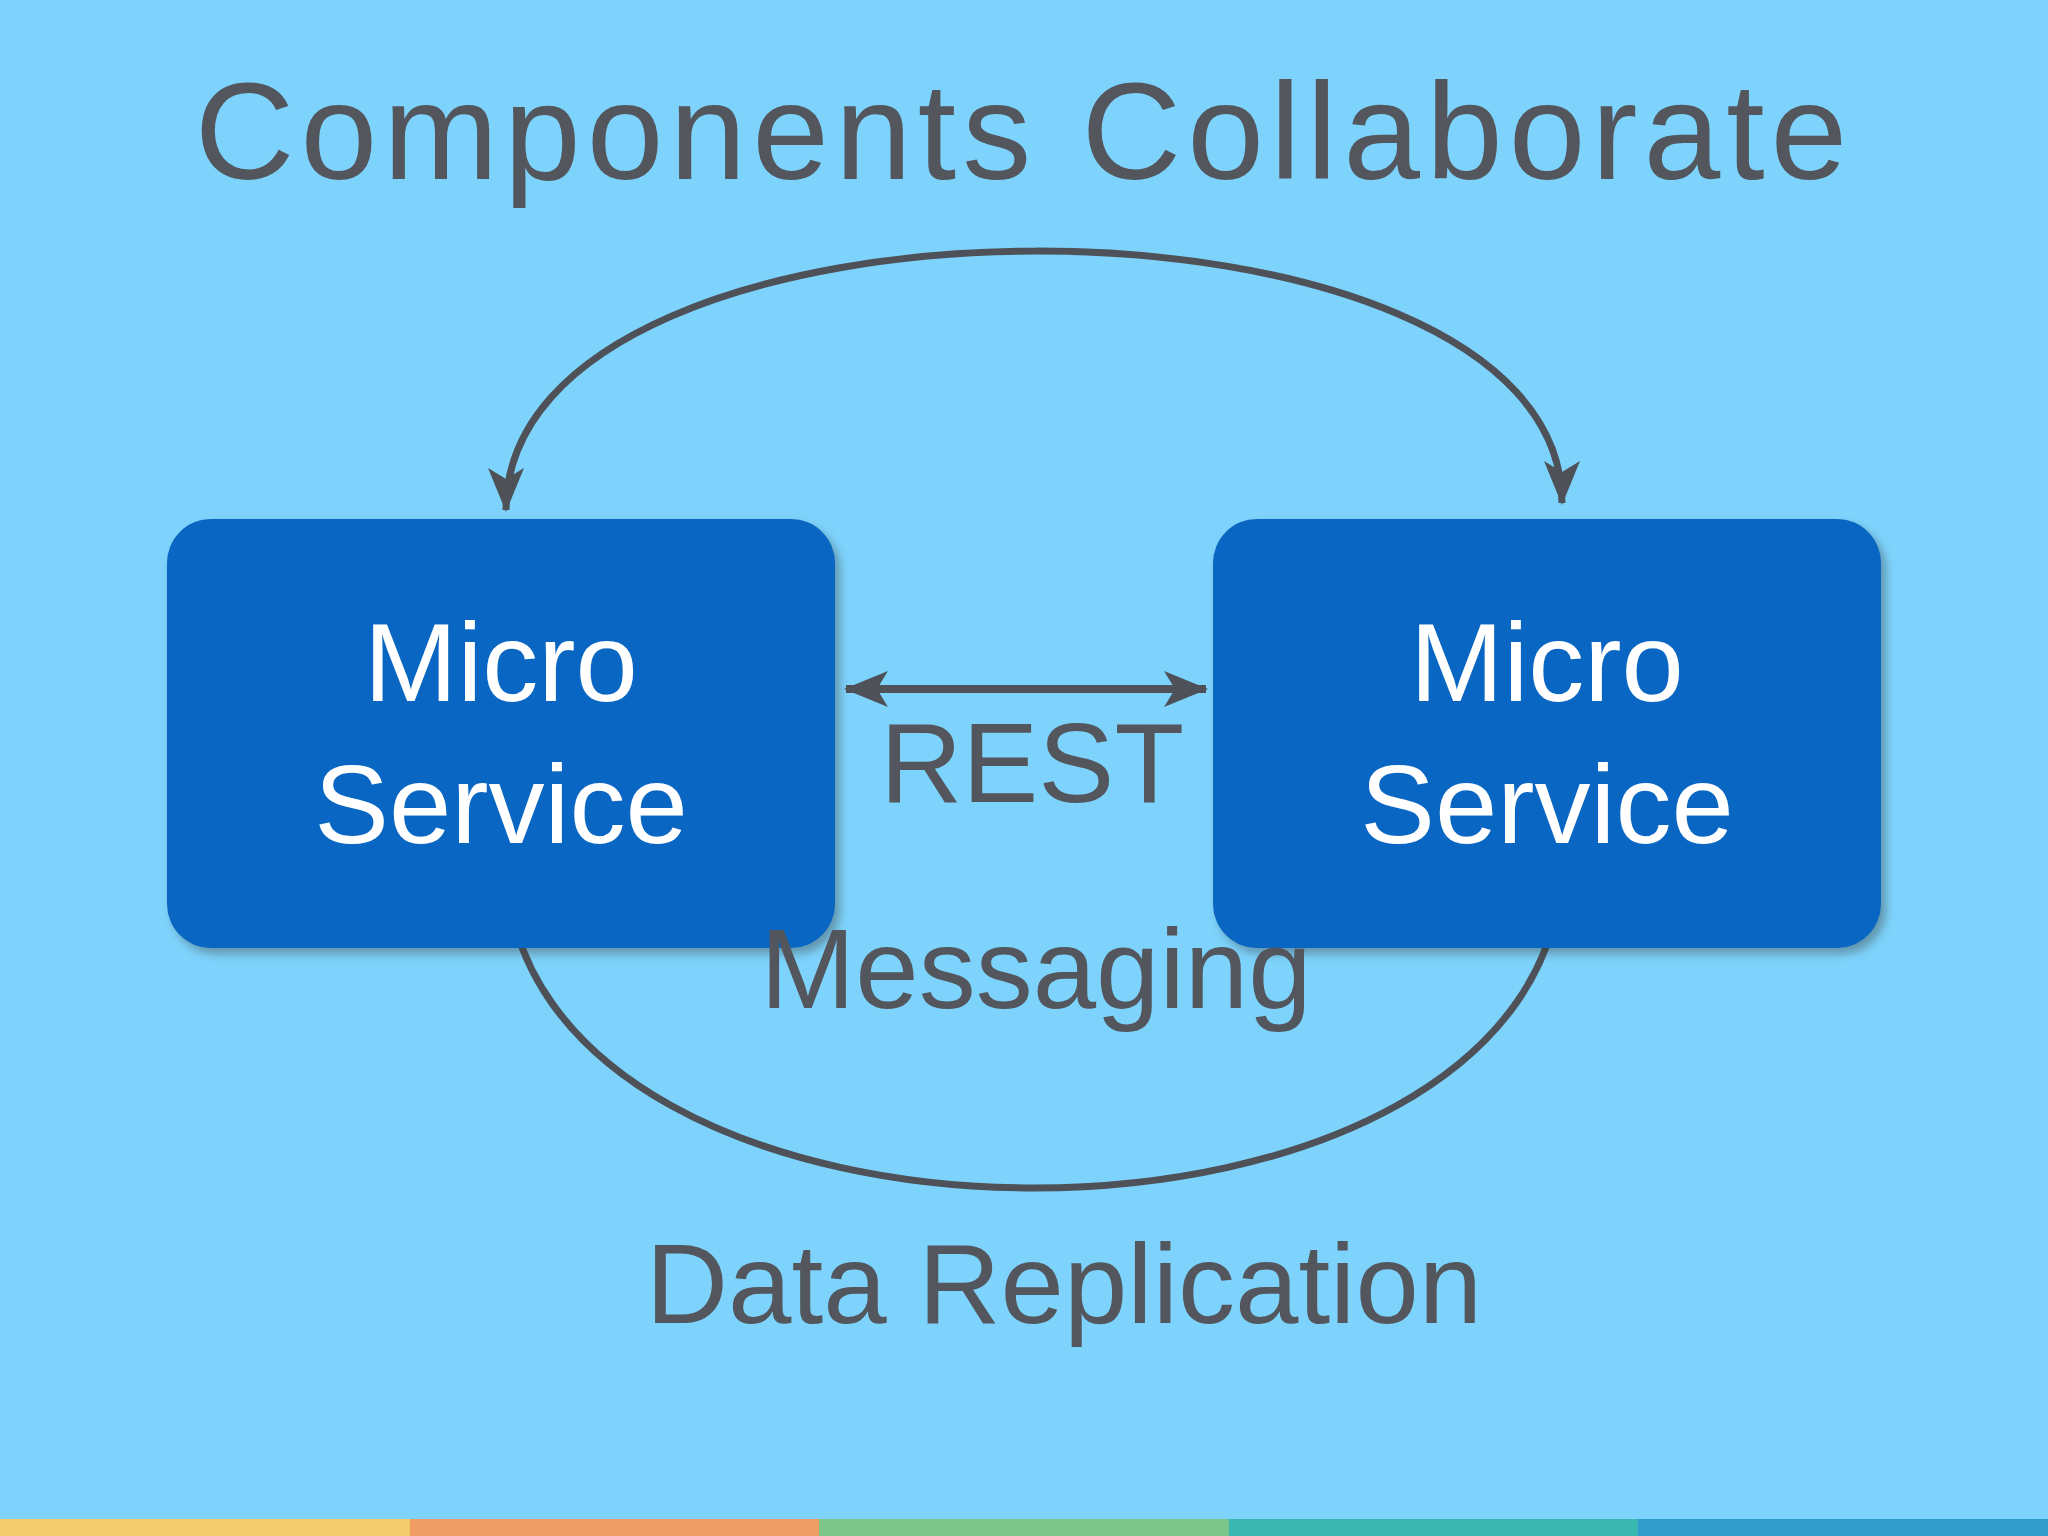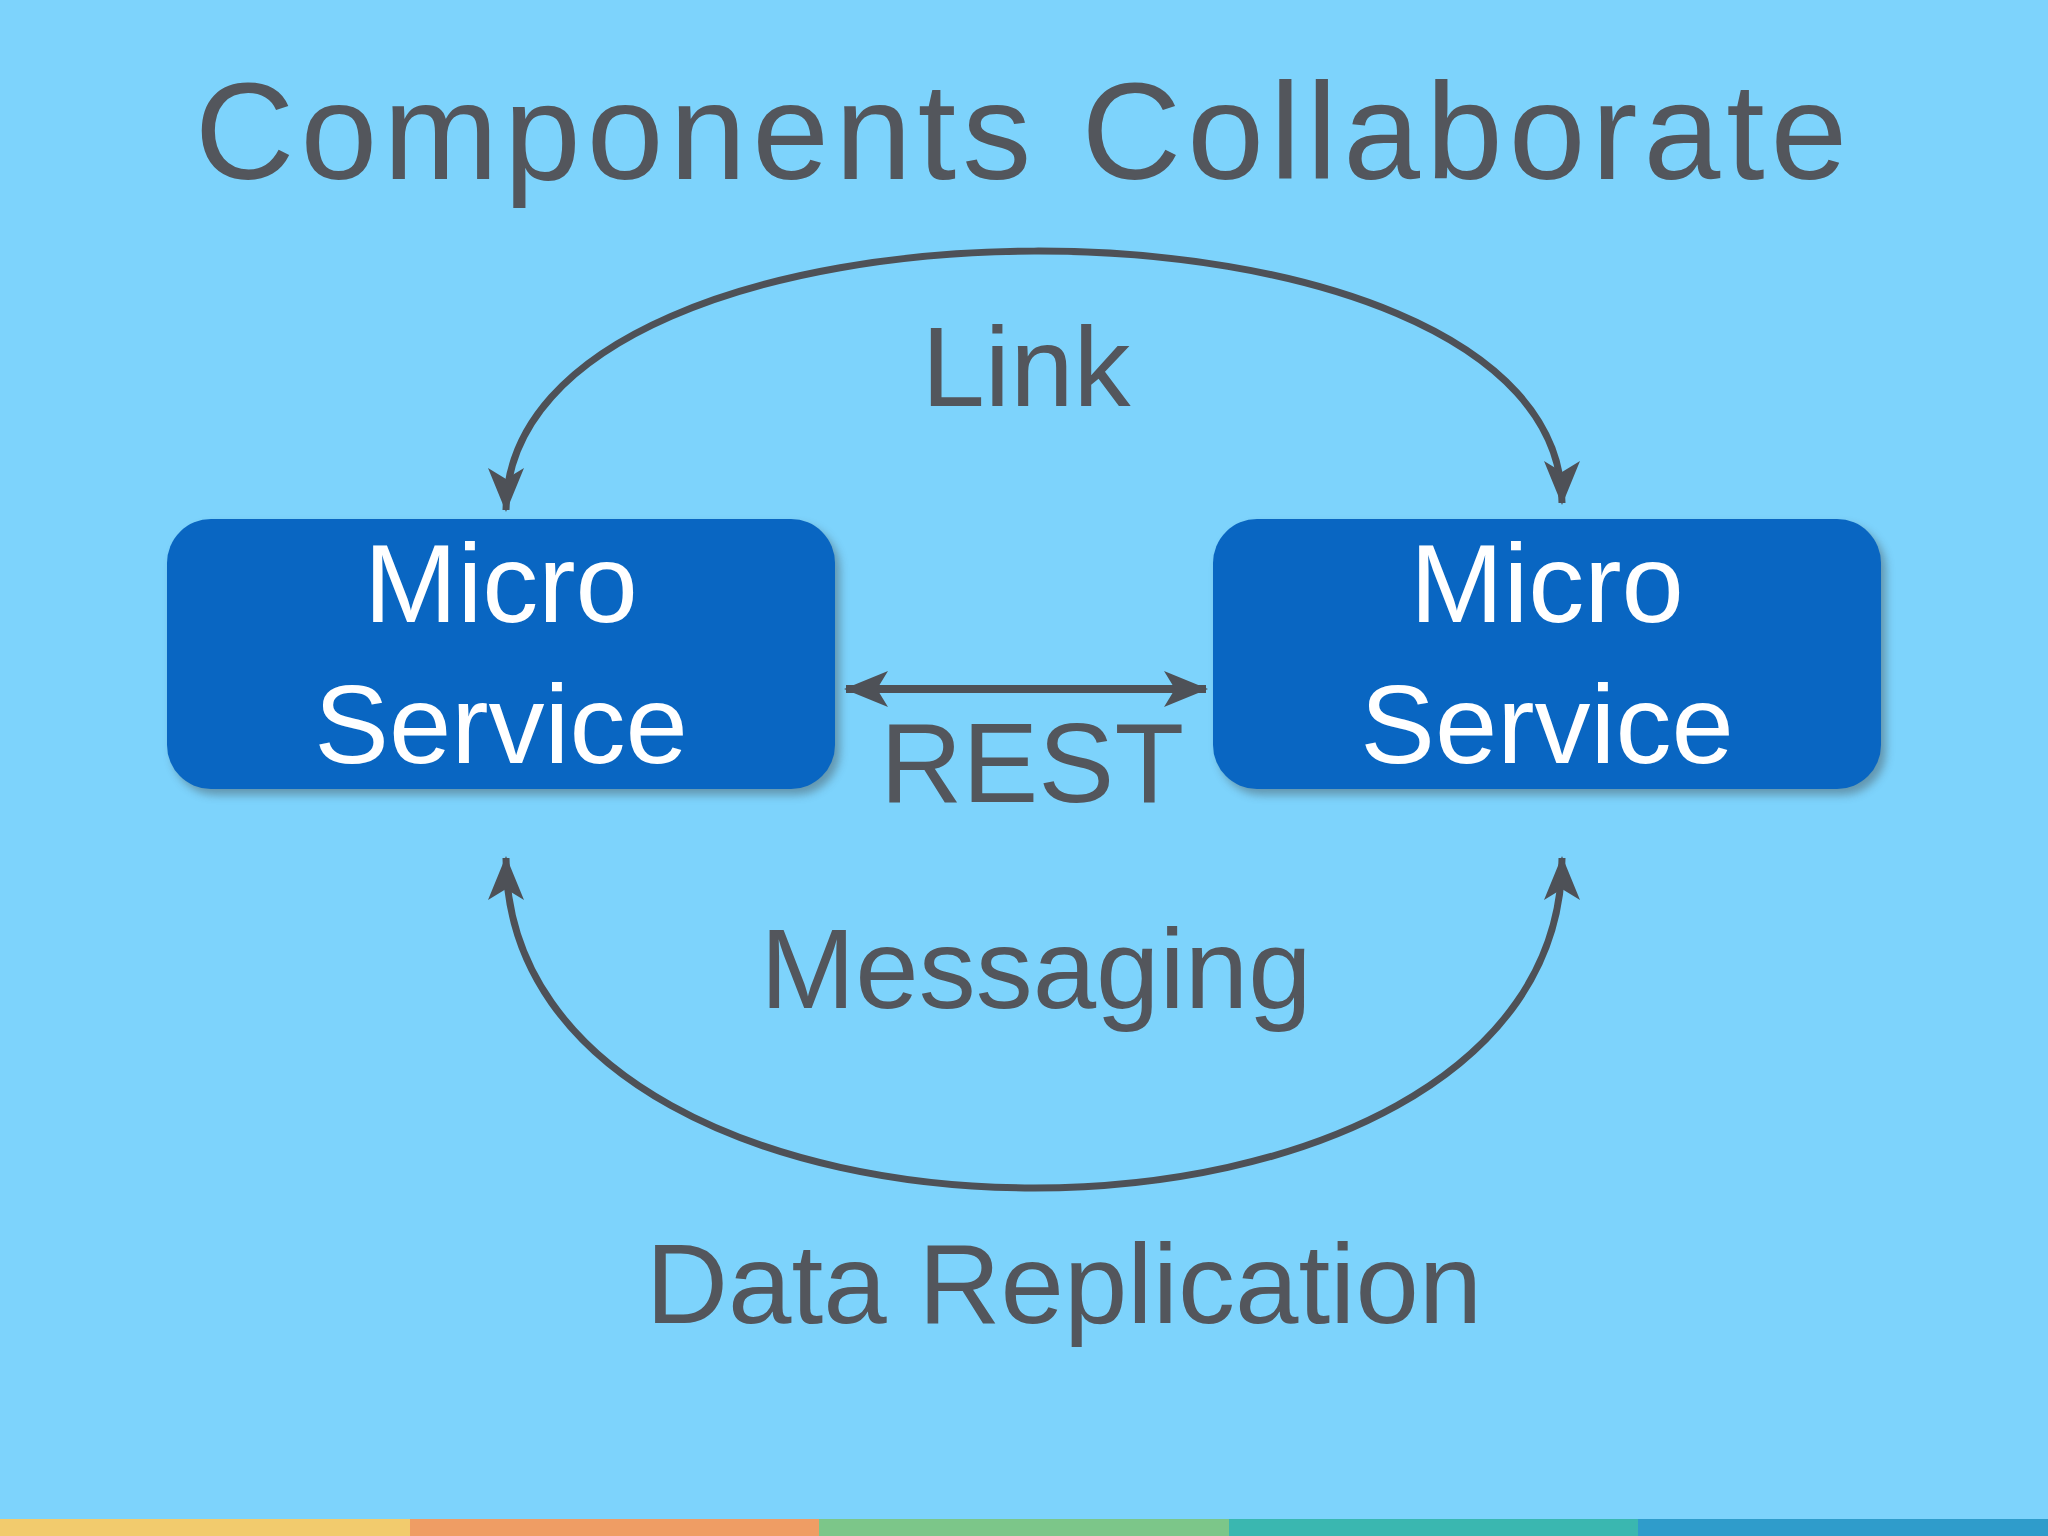--- a/index.html
+++ b/index.html
@@ -35,21 +35,21 @@
     height: 1536px;
   }
   .arrow-layer path.connector {
     fill: none;
     stroke-linecap: butt;
   }
   .service-box {
     position: absolute;
     top: 519px;
     width: 668px;
-    height: 270px;
+    height: 429px;
     border-radius: 44px;
     box-shadow: 5px 6px 9px rgba(60, 60, 60, 0.40);
     display: flex;
     flex-direction: column;
     align-items: center;
     justify-content: center;
     color: #ffffff;
     font-size: 112px;
     line-height: 1.26;
     text-align: center;
@@ -105,21 +105,20 @@
   <div class="service-box left" style="background: rgb(9, 102, 194);">
     <div>Micro</div>
     <div>Service</div>
   </div>
 
   <div class="service-box right" style="background: rgb(9, 102, 194);">
     <div>Micro</div>
     <div>Service</div>
   </div>
 
-  <div class="conn-label label-link">Link</div>
 
   <div class="conn-label label-rest">REST</div>
 
   <div class="conn-label label-messaging">Messaging</div>
 
   <div class="conn-label label-data-repl">Data Replication</div>
 
   <div class="footer-stripe">
     <div class="seg" style="background: rgb(242, 203, 109);"></div>
     <div class="seg" style="background: rgb(239, 157, 100);"></div>

